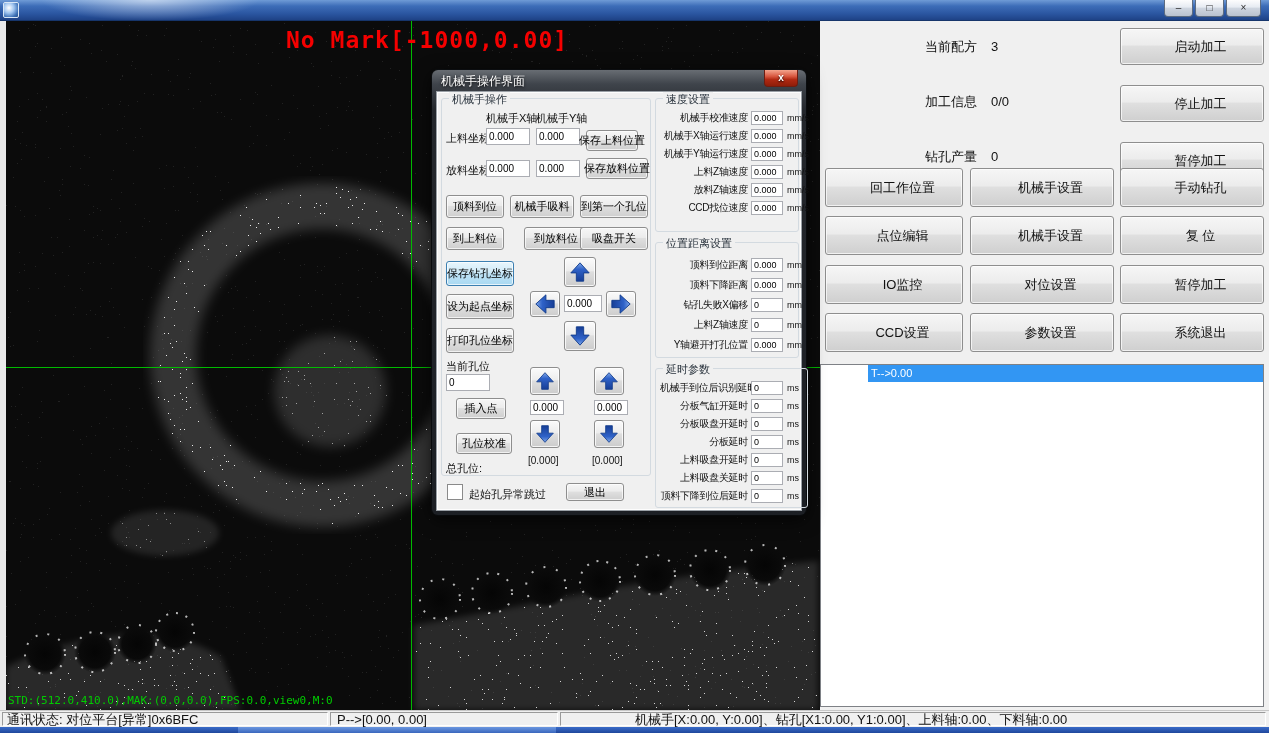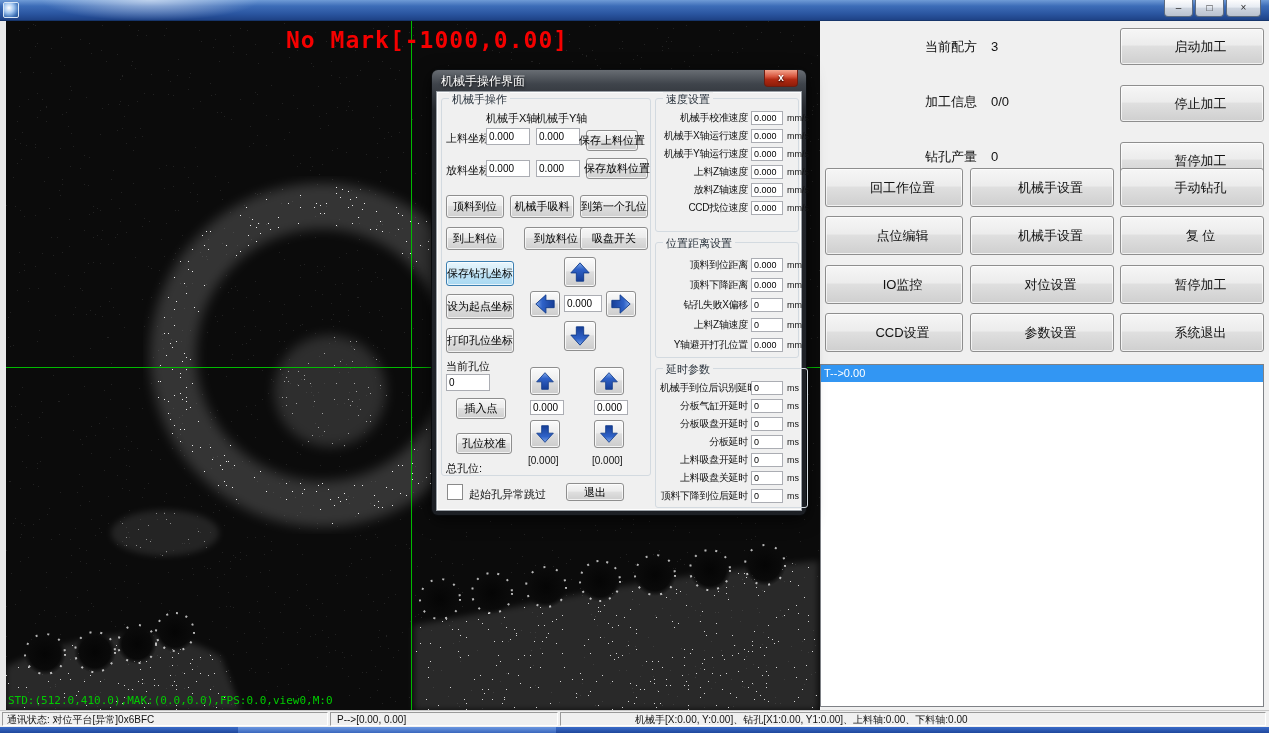--- a/index.html
+++ b/index.html
@@ -37,27 +37,27 @@
   .stat{position:absolute;font-size:13px;color:#111;white-space:nowrap;}
   .stat .v{margin-left:14px;}
   .btn{border:1px solid #8e8e8e;border-radius:3px;
     background:linear-gradient(180deg,#f6f6f6,#ececec 45%,#dfdfdf 50%,#cfcfcf);
     font-size:13px;color:#111;text-align:center;cursor:default;
     display:flex;align-items:center;justify-content:center;
     box-shadow:inset 0 0 0 1px rgba(255,255,255,.7);padding-left:17px;}
   .rbtn{position:absolute;width:144px;height:37px;}
   .gbtn{position:absolute;height:39px;}
   .loglist{position:absolute;left:0px;top:343px;width:444px;height:343px;background:#fff;
-    border:1px solid #7e8186;overflow:hidden;}
+    border:1px solid #7e8186;overflow:hidden;padding-left:47px;}
   .logitem{height:17px;line-height:17px;padding-left:3px;font-size:11px;
     background:#3296f3;color:#fff;}
 
   
   .statusbar{position:absolute;left:0;top:710px;width:1269px;height:17px;background:#f0f0f0;
-    border-top:1px solid #c7c7c7;font-size:10px;color:#111;}
+    border-top:1px solid #c7c7c7;font-size:13px;color:#111;}
   .scell{position:absolute;top:1px;height:14px;line-height:14px;white-space:nowrap;
     border:1px solid;border-color:#9a9a9a #ffffff #ffffff #9a9a9a;padding:0 4px;background:#f0f0f0;}
   .taskstrip{position:absolute;left:0;top:727px;width:1269px;height:6px;
     background:linear-gradient(180deg,#3a6cc9,#1f479c);}
   .taskstrip .seg1{position:absolute;left:238px;top:0;width:318px;height:6px;
     background:linear-gradient(180deg,#6b97e0,#3a67bd);}
 
   
   .dialog{position:absolute;left:432px;top:70px;width:374px;height:445px;border-radius:6px;
     background:linear-gradient(180deg,#686d73 0%,#3f444b 14px,#24272c 40px,#1c1f24 100%);

